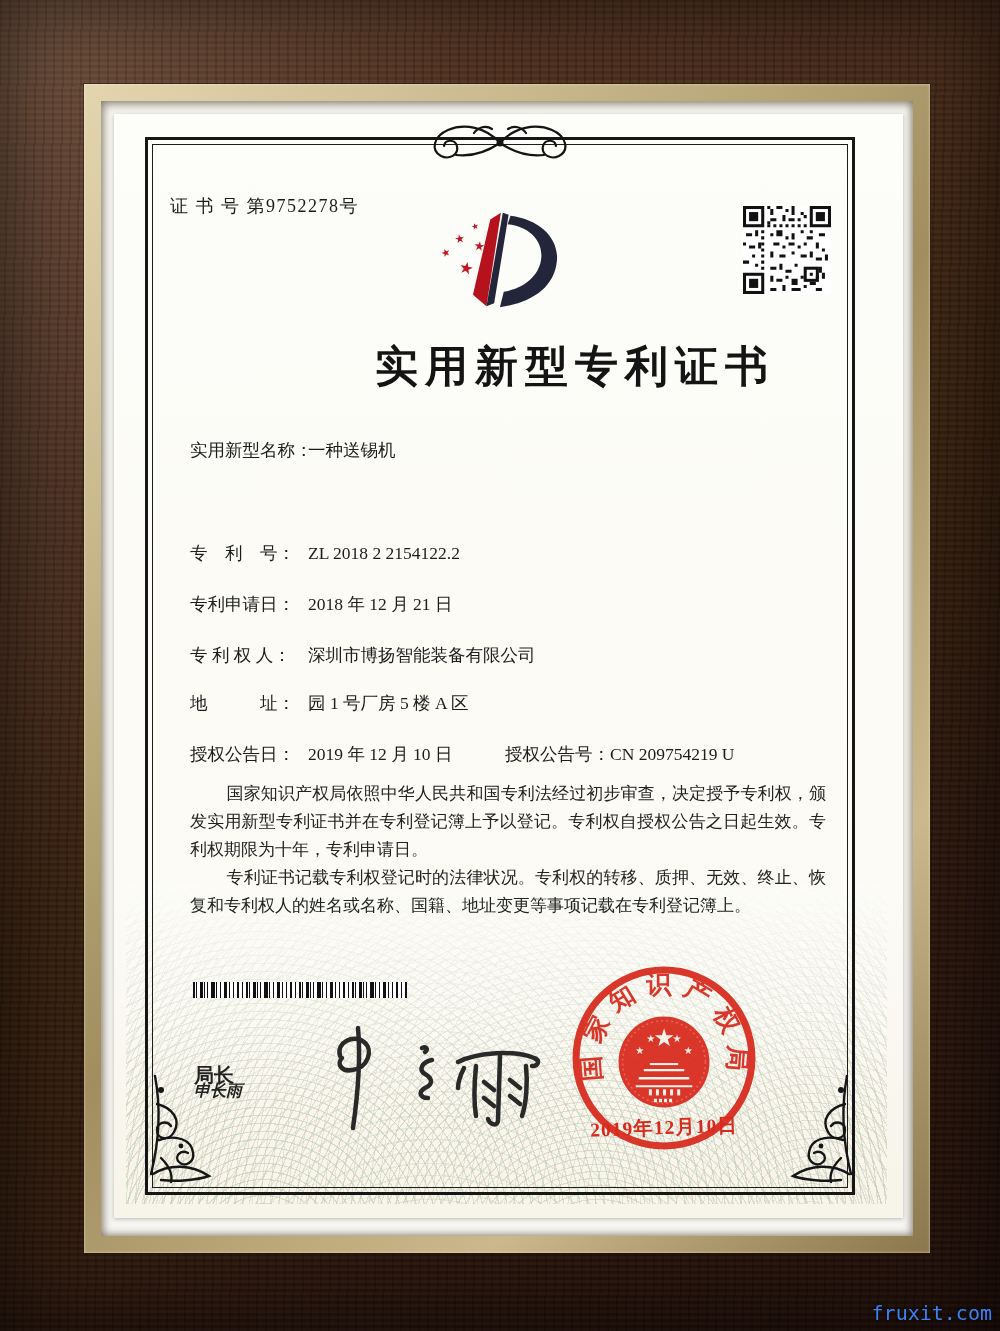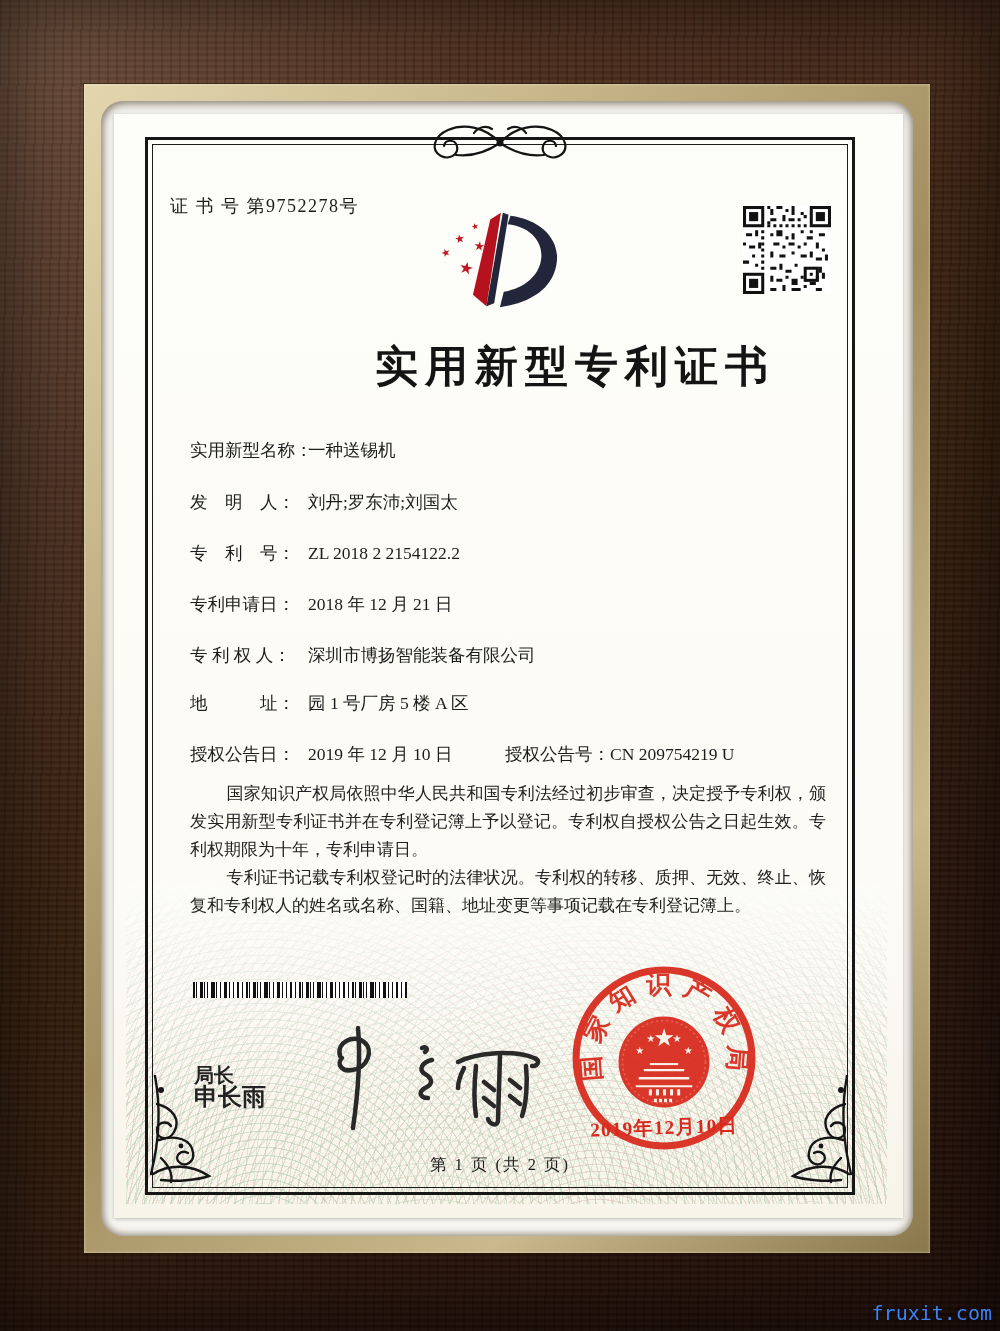--- a/index.html
+++ b/index.html
@@ -12,21 +12,21 @@
       linear-gradient(118deg, rgba(255,255,255,.10), rgba(255,255,255,0) 30%),
       repeating-linear-gradient(91deg, rgba(0,0,0,.16) 0 2px, rgba(0,0,0,0) 2px 9px),
       repeating-linear-gradient(0deg, rgba(255,255,255,.03) 0 3px, rgba(0,0,0,.05) 3px 6px),
       linear-gradient(150deg,#63402a 0%,#4a2c1c 26%,#38210f 52%,#2a160d 76%,#200f08 100%);
     box-shadow: inset 0 0 90px rgba(0,0,0,.6);}
   .gold{position:absolute;left:84px;top:84px;right:70px;bottom:78px;
     background:linear-gradient(135deg,#e3d6ae 0%,#c9b98d 22%,#a18d5e 50%,#cbb98d 78%,#8a774b 100%);
     box-shadow:0 0 0 1px rgba(40,25,10,.55), inset 0 0 3px rgba(255,255,240,.6);}
   .mat{position:absolute;inset:17px;background:#f6f5f0;
     box-shadow: inset 0 4px 8px rgba(60,45,25,.40), inset 4px 0 7px rgba(60,45,25,.28),
-                inset -3px -3px 6px rgba(60,45,25,.25); border-radius: 22px;}
+                inset -3px -3px 6px rgba(60,45,25,.25);}
   .paper{position:absolute;left:13px;top:13px;right:10px;bottom:18px;
     background:linear-gradient(180deg,#fdfdf9 0%,#fcfbf6 70%,#f7f4e9 100%);
     box-shadow:0 1px 4px rgba(0,0,0,.25);}
 
   
   .guilloche{position:absolute;left:12px;right:16px;top:770px;bottom:14px;opacity:.62;
     background:
       repeating-radial-gradient(circle at 18% 115%, rgba(140,180,140,.55) 0 1.2px, transparent 1.2px 8px),
       repeating-radial-gradient(circle at 62% 125%, rgba(205,150,150,.50) 0 1.2px, transparent 1.2px 7px),
       repeating-radial-gradient(circle at 90% 105%, rgba(150,185,150,.45) 0 1px,  transparent 1px 9px),
@@ -66,21 +66,21 @@
     background:repeating-linear-gradient(90deg,
       #111 0 2px,#fff 2px 3px,#111 3px 4px,#fff 4px 7px,#111 7px 10px,#fff 10px 11px,
       #111 11px 12px,#fff 12px 14px,#111 14px 15px,#fff 15px 18px,#111 18px 22px,#fff 22px 23px,
       #111 23px 24px,#fff 24px 27px,#111 27px 28px,#fff 28px 31px,#111 31px 34px,#fff 34px 36px,
       #111 36px 37px,#fff 37px 40px,#111 40px 41px,#fff 41px 44px,#111 44px 46px,#fff 46px 49px,
       #111 49px 50px,#fff 50px 53px);}
 
   .director-title{position:absolute;left:80px;top:948px;font-family:Liberation Sans, sans-serif;
     font-weight:700;font-size:20px;color:#222;text-align:right;}
   .director-name{position:absolute;left:80px;top:967px;font-family:"Liberation Sans",sans-serif;
-    font-weight:700;font-size:24px;color:#222;}
+    font-weight:700;font-size:16px;color:#222;font-style:italic;}
   .signature{position:absolute;left:204px;top:908px;width:240px;height:112px;}
 
   .seal{position:absolute;left:454px;top:848px;width:192px;height:192px;opacity:.93;}
   .seal-ring-text{font-size:25px;font-weight:700;letter-spacing:10px;fill:#d8291c;
     font-family:"Liberation Serif",serif;}
   .seal-date{position:absolute;left:462px;top:1000px;width:176px;text-align:center;
     color:#d8291c;font-weight:700;font-size:19.5px;letter-spacing:1px;transform:rotate(-2deg);}
 
   .page-info{position:absolute;left:31px;top:1040px;width:710px;text-align:center;
     font-size:16.5px;letter-spacing:2px;color:#1c1c1c;}
@@ -170,24 +170,20 @@
           </g>
           <line x1="8" y1="6.5" x2="21" y2="6.5" stroke="#111" stroke-width="1" stroke-dasharray="1 1"></line>
           <line x1="6.5" y1="8" x2="6.5" y2="21" stroke="#111" stroke-width="1" stroke-dasharray="1 1"></line>
         </svg>
 
         <div class="title">实用新型专利证书</div>
 
         <div class="row r1">
           <span class="label">实用新型名称：</span>
           <span class="value">一种送锡机</span>
-        </div>
-        <div class="row r2">
-          <span class="label">发　明　人：</span>
-          <span class="value">刘丹;罗东沛;刘国太</span>
         </div>
         <div class="row r3">
           <span class="label">专　利　号：</span>
           <span class="value">ZL 2018 2 2154122.2</span>
         </div>
         <div class="row r4">
           <span class="label">专利申请日：</span>
           <span class="value">2018 年 12 月 21 日</span>
         </div>
         <div class="row r5">
@@ -263,20 +259,19 @@
                 <rect x="-8" y="27" width="3" height="6"></rect>
               <rect x="-1" y="27" width="3" height="6"></rect>
                 <rect x="6" y="27" width="3" height="6"></rect>
               <rect x="13" y="27" width="3" height="6"></rect>
             </g>
             <path d="M-10 38 H10" stroke="#fbf3ea" stroke-width="3.5" stroke-dasharray="3 2" fill="none"></path>
           </g>
         </svg>
         <div class="seal-date">2019年12月10日</div>
 
-        <div class="page-info">第 1 页 (共 2 页)</div>
 
       </div>
     </div>
   </div>
 </div>
 
 <div class="site-watermark">fruxit.com</div>
 
 </body></html>

